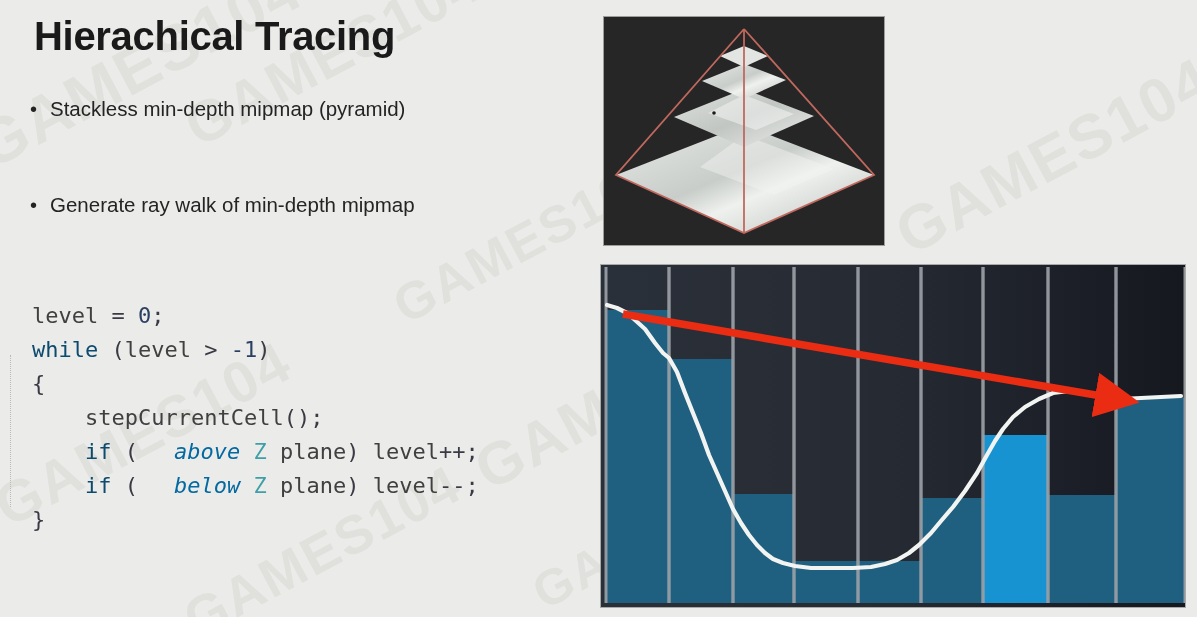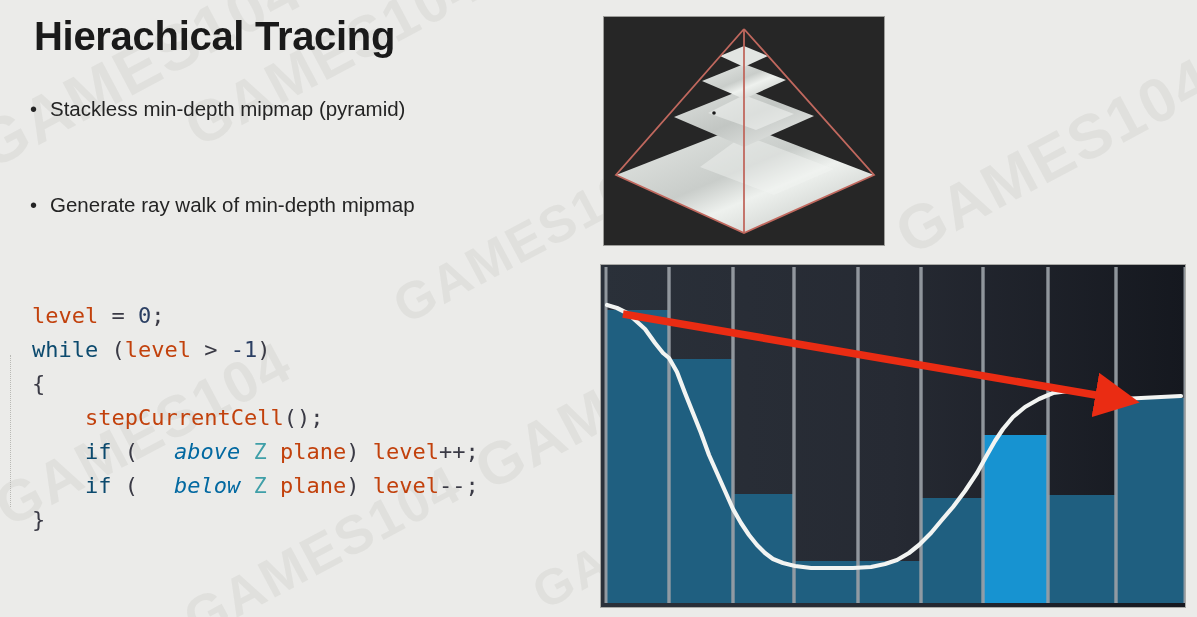--- a/index.html
+++ b/index.html
@@ -67,21 +67,21 @@
     left: 32px;
     top: 299px;
     font-family: "DejaVu Sans Mono", "Liberation Mono", monospace;
     font-size: 22px;
     line-height: 34px;
     white-space: pre;
     color: #2b3f63;
   }
   #code .line { position: relative; height: 34px; }
   .kw   { color: #0c4a6e; }
-  .ident{ color: #c2410c; }
+  .ident{ color: #404040; }
   .num  { color: #2b3f63; }
   .punc { color: #3a3a45; }
   .type { color: #3f9fa8; }
   .em   { color: #0369a1; font-style: italic; margin-left: 36px; }
   .guide {
     position: absolute;
     left: 10px;
     top: 355px;
     width: 1px;
     height: 152px;

